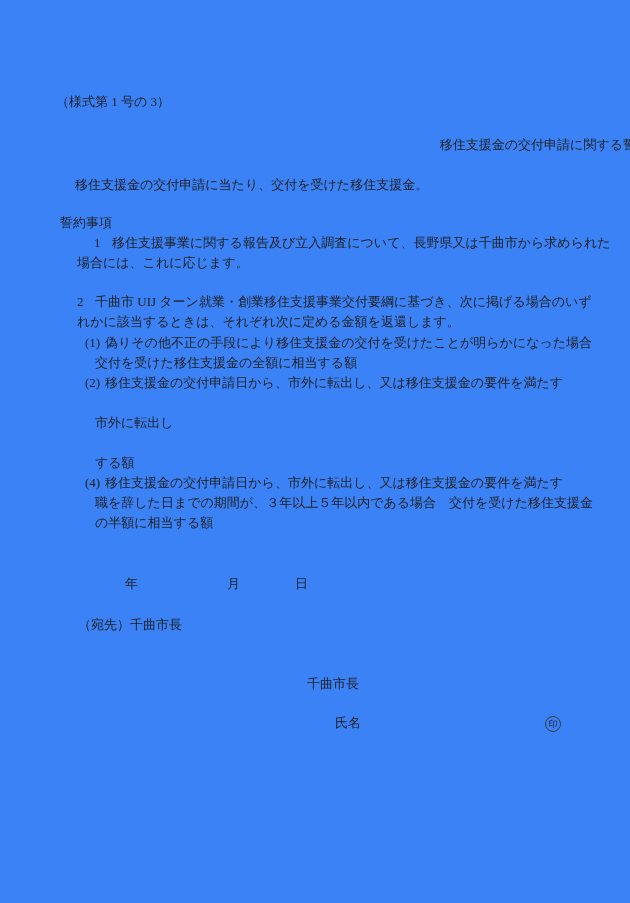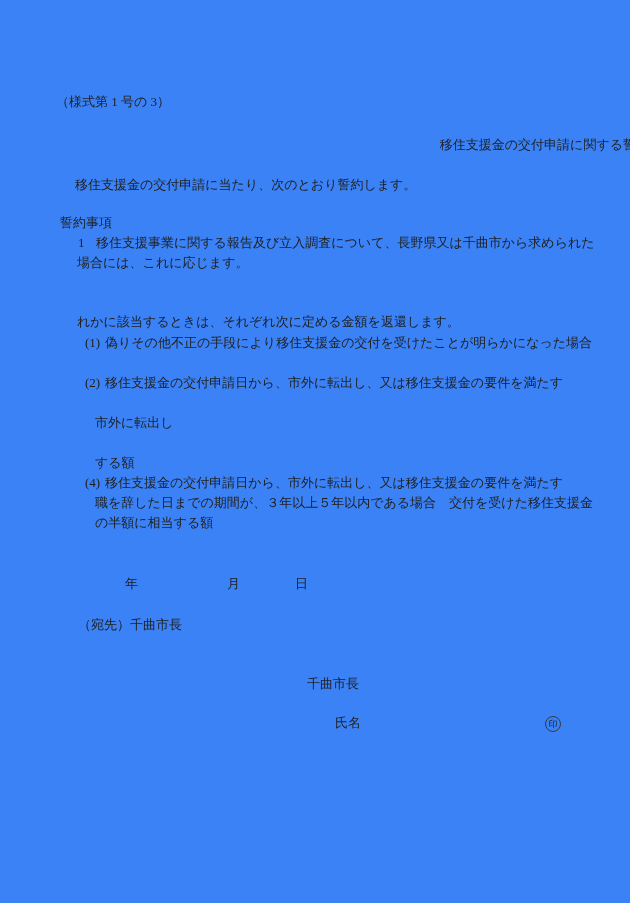--- a/index.html
+++ b/index.html
@@ -55,34 +55,38 @@
 </style>
 </head>
 <body>
 
 <div class="page">
 
   <div class="line" style="left:56px; top:92px">（様式第 1 号の 3）</div>
 
   <div class="line title-line" style="top:135px">移住支援金の交付申請に関する誓約書</div>
 
-  <div class="line" style="left:75px; top:175px">移住支援金の交付申請に当たり、次のとおり誓約します。</div>
+  <div class="line" style="left:75px; top:175px">移住支援金の交付申請に当たり、交付を受けた移住支援金。</div>
 
   <div class="line" style="left:60px; top:213px">誓約事項</div>
 
-  <div class="line" style="left:78px; top:233px">
+  <div class="line" style="left:94px; top:233px">
     <span class="item-num">1</span><span>移住支援事業に関する報告及び立入調査について、長野県又は千曲市から求められた</span>
   </div>
   <div class="line" style="left:77px; top:253px">場合には、これに応じます。</div>
 
+  <div class="line" style="left:77px; top:292px">
+    <span class="item-num">2</span><span>千曲市 UIJ ターン就業・創業移住支援事業交付要綱に基づき、次に掲げる場合のいず</span>
+  </div>
   <div class="line" style="left:77px; top:312px">れかに該当するときは、それぞれ次に定める金額を返還します。</div>
 
   <div class="line" style="left:85px; top:333px">
     <span class="sub-marker">(1)</span><span>偽りその他不正の手段により移住支援金の交付を受けたことが明らかになった場合</span>
   </div>
+  <div class="line" style="left:95px; top:353px">交付を受けた移住支援金の全額に相当する額</div>
 
   <div class="line" style="left:85px; top:373px">
     <span class="sub-marker">(2)</span><span>移住支援金の交付申請日から、市外に転出し、又は移住支援金の要件を満たす</span>
   </div>
   <div class="line" style="left:95px; top:413px">市外に転出し</div>
 
   <div class="line" style="left:95px; top:453px">する額</div>
 
   <div class="line" style="left:85px; top:473px">
     <span class="sub-marker">(4)</span><span>移住支援金の交付申請日から、市外に転出し、又は移住支援金の要件を満たす</span>

